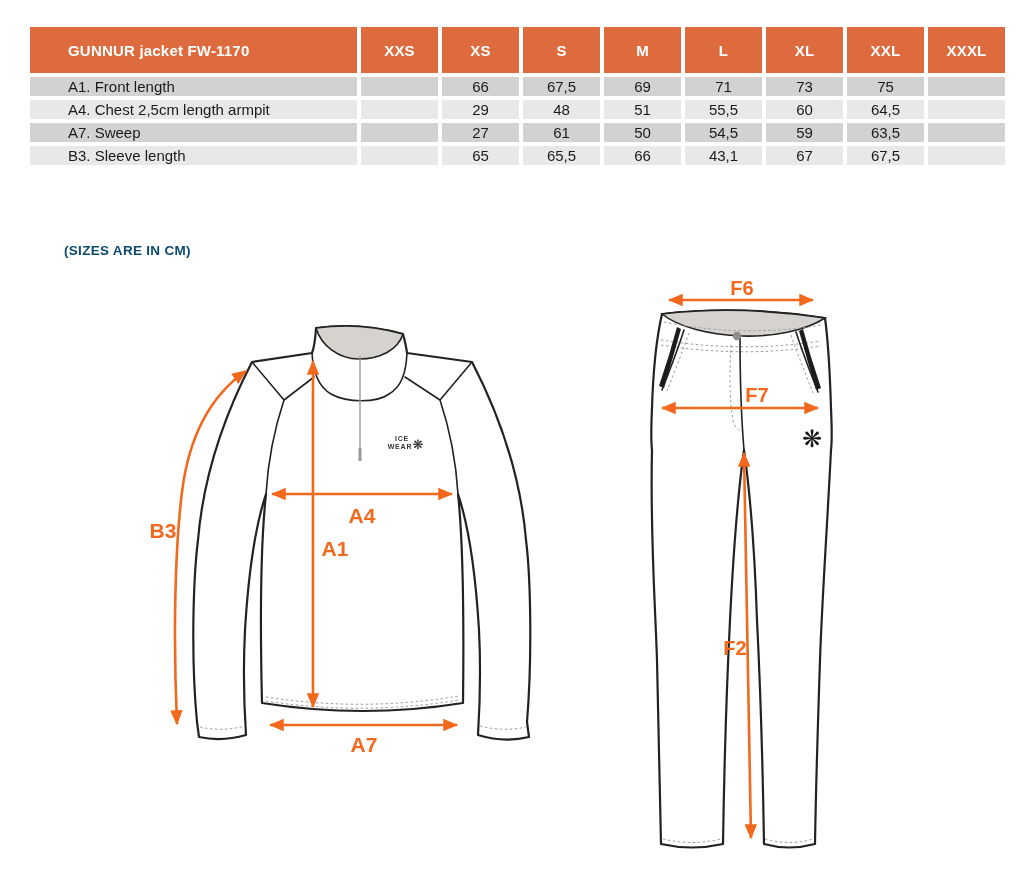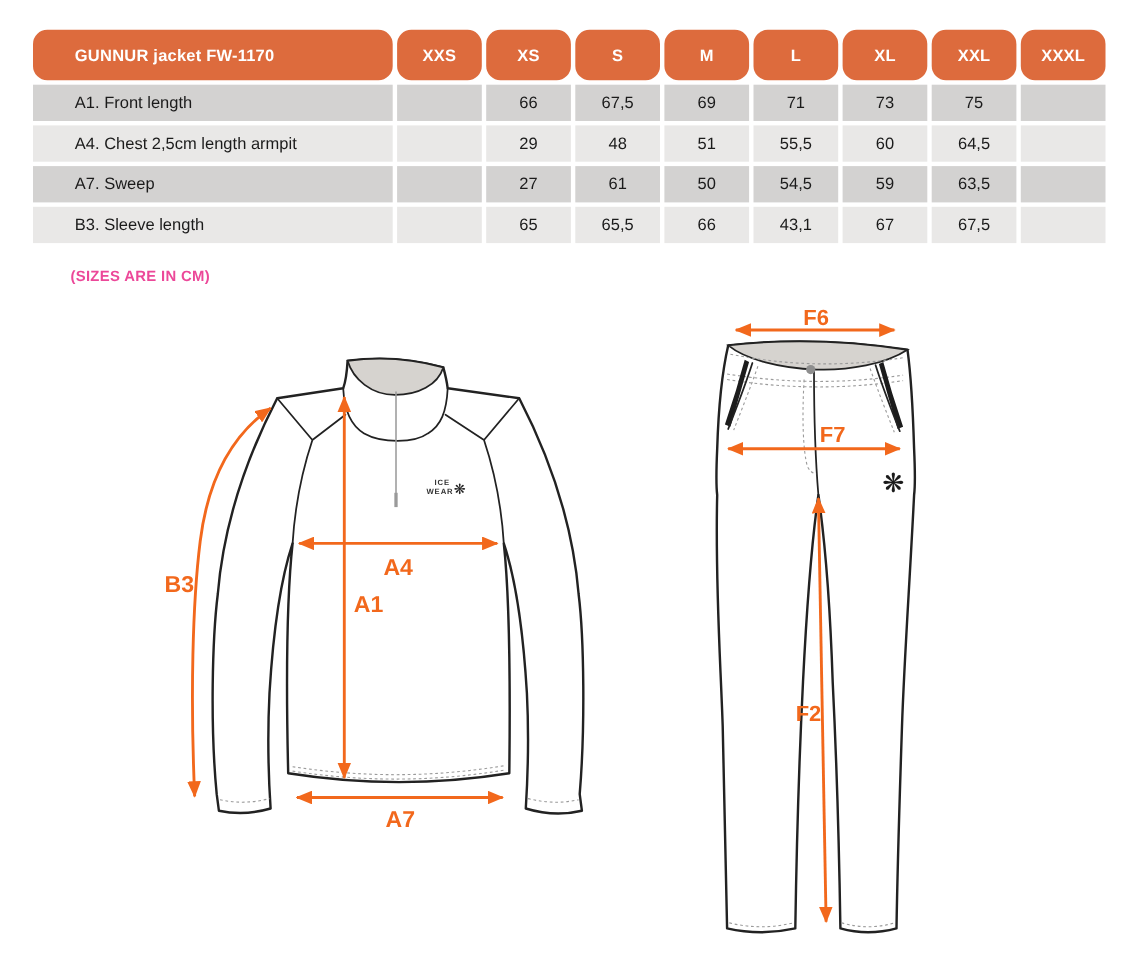--- a/index.html
+++ b/index.html
@@ -9,40 +9,39 @@
 
   
   table.size-table{
     position:absolute;left:26px;top:23px;
     border-collapse:separate;border-spacing:4px;
     table-layout:fixed;
   }
   table.size-table col.name{width:327px;}
   table.size-table col.size{width:77px;}
   table.size-table th,table.size-table td{
-    font-size:15px;height:33px;padding:0;text-align:center;
+    font-size:15px;height:19px;padding:0;text-align:center;
     color:#1b1b1b;overflow:hidden;white-space:nowrap;
   }
   table.size-table thead th{
     background:#DD6B3D;color:#ffffff;font-weight:bold;height:46px;
     letter-spacing:.2px;
-    border-radius:13px;
   }
   table.size-table thead th.name-head{
     text-align:left;padding-left:38px;
   }
   table.size-table tbody th{
     font-weight:normal;text-align:left;padding-left:38px;
   }
   table.size-table tbody tr.dark th,table.size-table tbody tr.dark td{background:#D3D2D1;}
   table.size-table tbody tr.light th,table.size-table tbody tr.light td{background:#E9E8E7;}
 
   .cm-note{
     position:absolute;left:64px;top:243px;
-    color:#ec4899;font-size:13.5px;font-weight:bold;letter-spacing:.3px;
+    color:#0c4a6e;font-size:13.5px;font-weight:bold;letter-spacing:.3px;
   }
 
   
   svg.diagram{position:absolute;left:0;top:0;}
   .outline{fill:#ffffff;stroke:#222222;stroke-width:2.2;stroke-linejoin:round;}
   .seam{fill:none;stroke:#222222;stroke-width:1.6;stroke-linejoin:round;stroke-linecap:round;}
   .stitch{fill:none;stroke:#9b9b9b;stroke-width:1;stroke-dasharray:2.5 2.5;}
   .grayfill{fill:#D6D3CF;stroke:#222222;stroke-width:1.6;}
   .zipline{fill:none;stroke:#9a9a9a;stroke-width:1.4;}
   .arrow{fill:none;stroke:#F2681C;stroke-width:2.6;}

